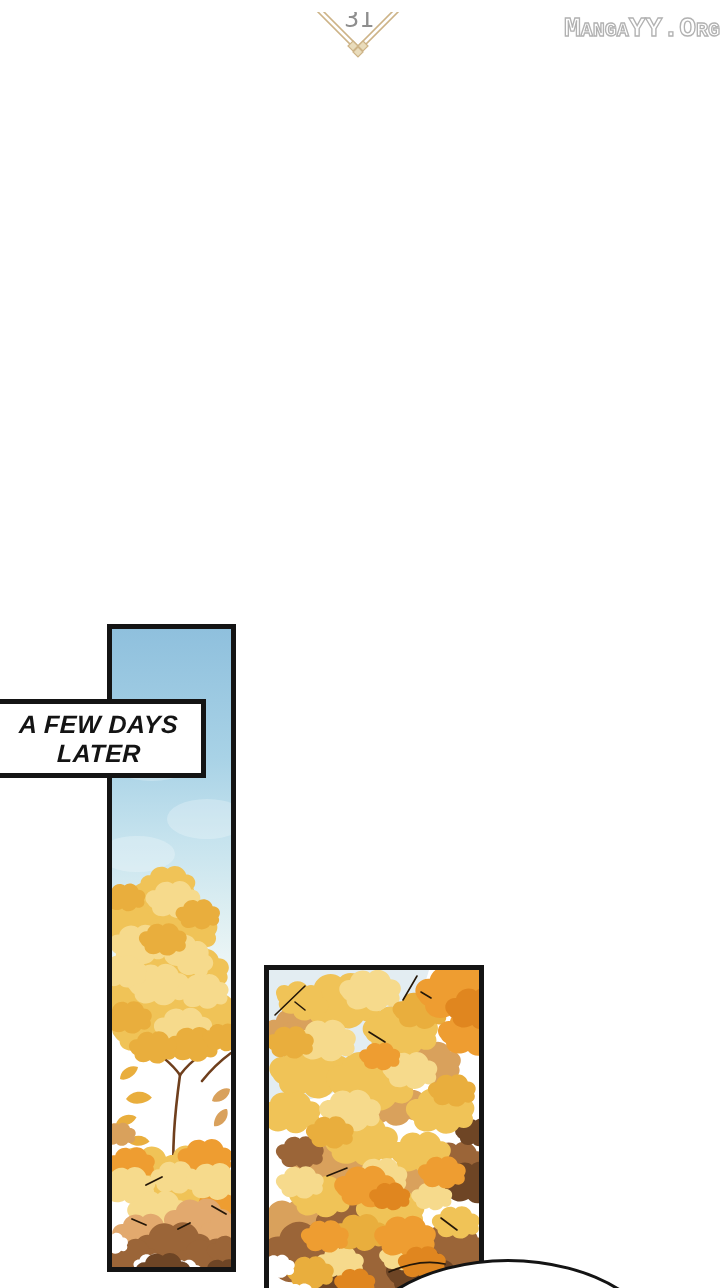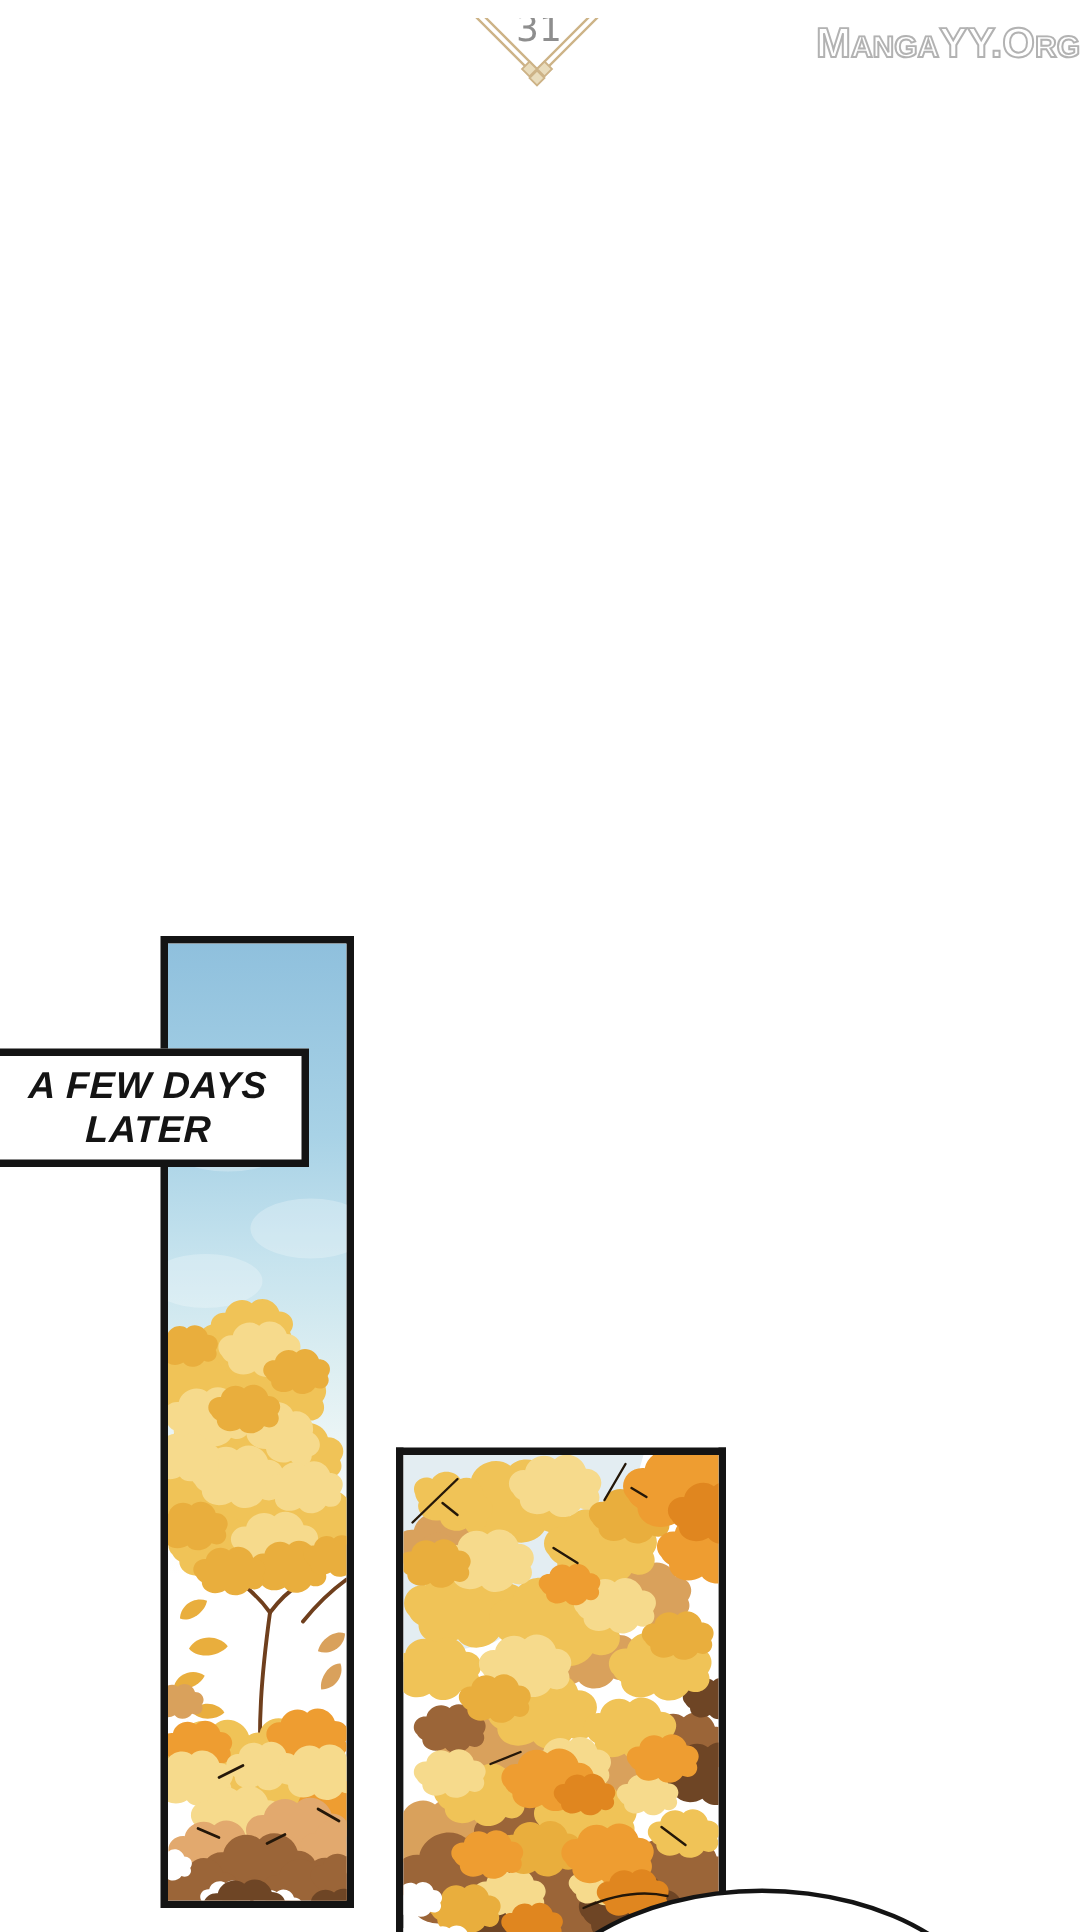--- a/index.html
+++ b/index.html
@@ -8,21 +8,21 @@
     font-family:"Liberation Sans",sans-serif;
     margin-top:12px;
   }
   
   #chapter-marker{position:absolute;left:290px;top:0;width:140px;height:55px;z-index:5;}
   
   #watermark{
     position:absolute;left:536px;top:1px;width:184px;z-index:5;
     font-size:28px;font-weight:bold;font-variant:small-caps;letter-spacing:0px;
     color:#ffffff;-webkit-text-stroke:1.3px #b2b2b2;text-shadow:0 0 1px #c0c0c0;
-    text-align:right;white-space:nowrap;
+    text-align:right;white-space:nowrap;font-family:Liberation Mono, monospace;
   }
   
   #caption-box{
     position:absolute;left:-8px;top:687px;width:214px;height:79px;box-sizing:border-box;
     border:5px solid #141414;background:#ffffff;z-index:30;
     display:flex;flex-direction:column;justify-content:center;align-items:center;
   }
   .caption-line{
     font-style:italic;font-weight:bold;font-size:25px;line-height:1.16;color:#141414;
     letter-spacing:0.5px;white-space:nowrap;transform:skewX(-2deg);

